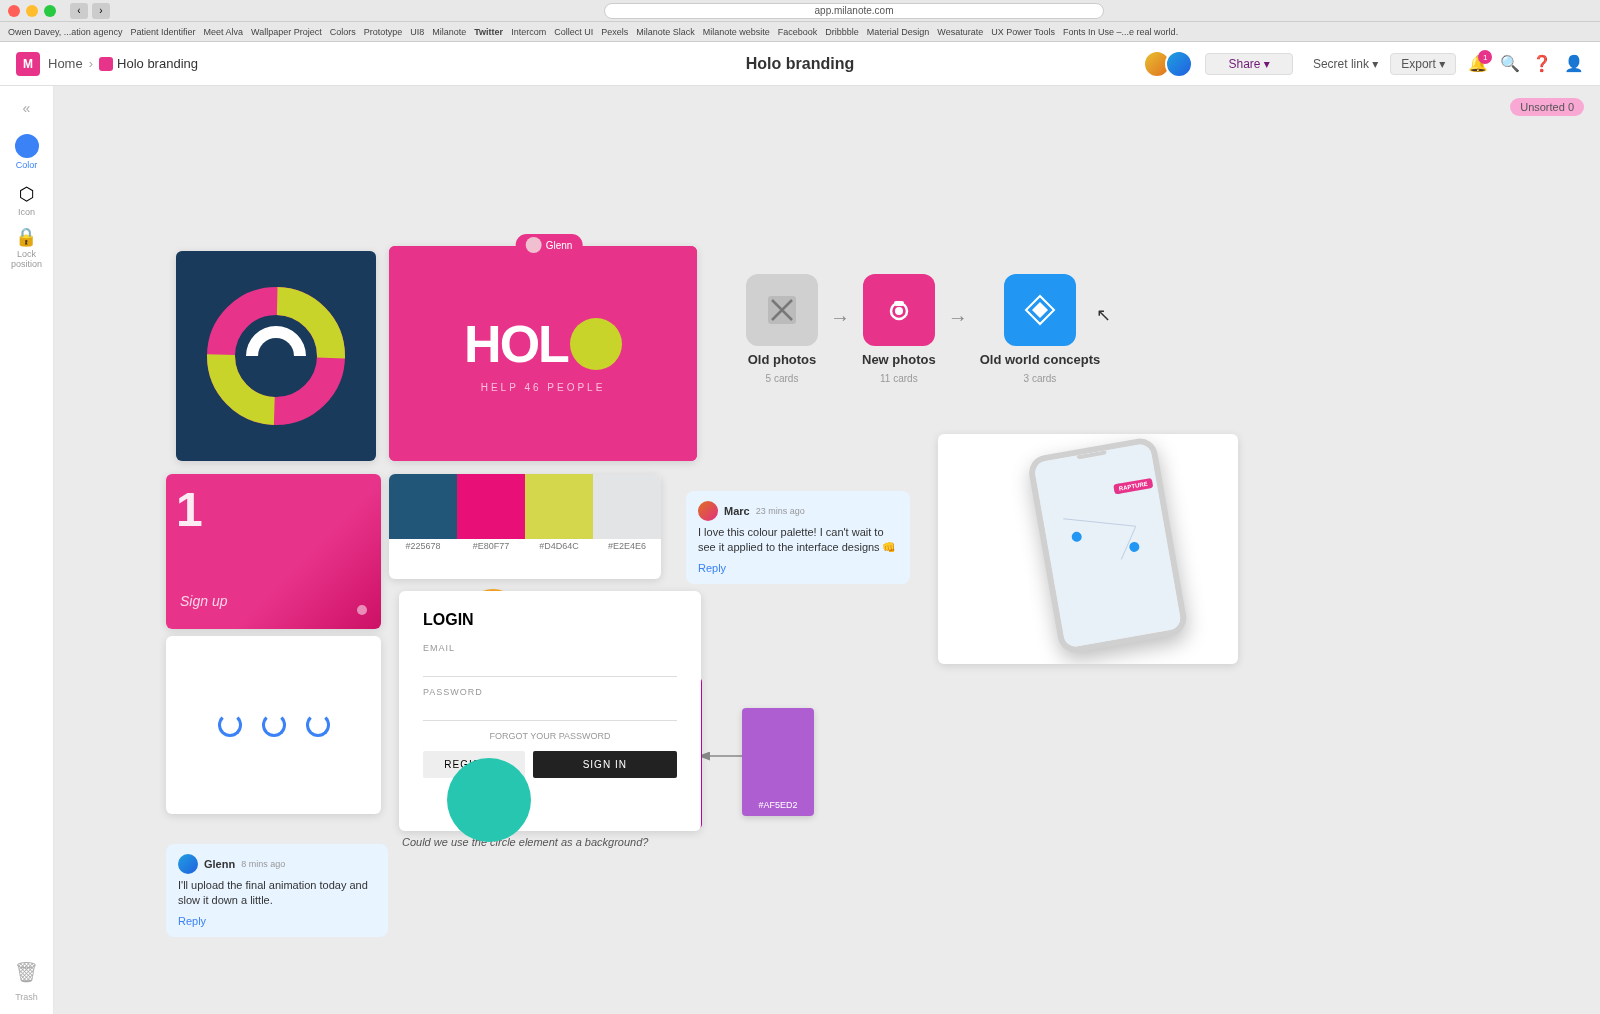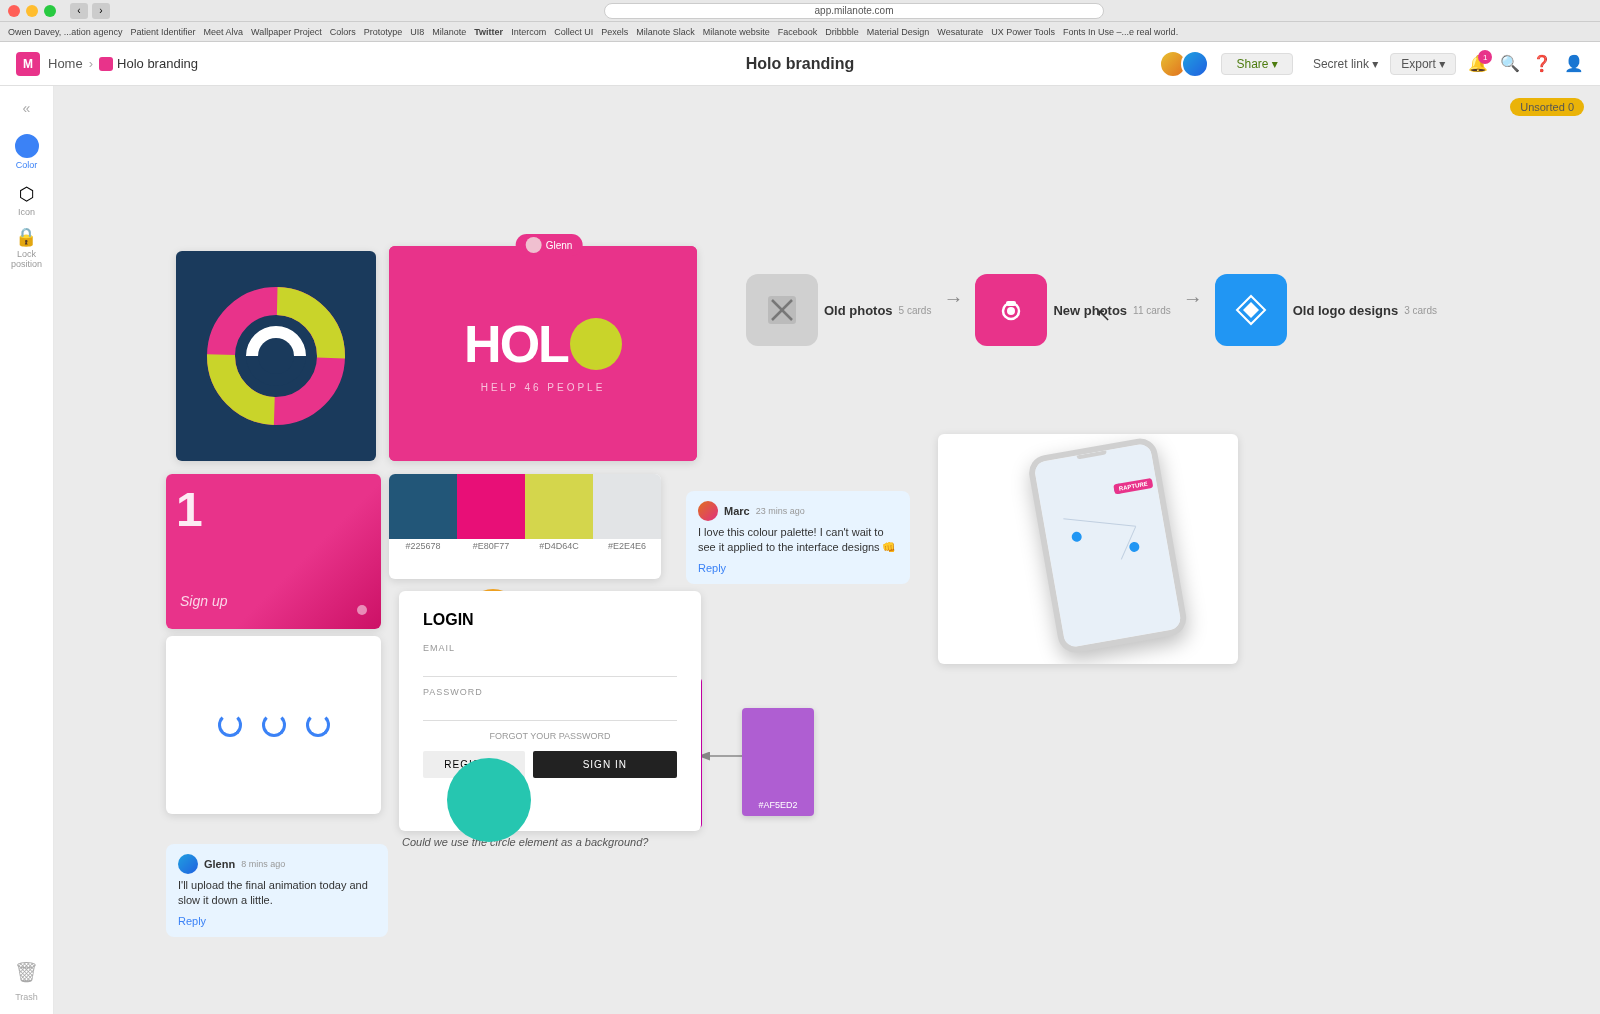--- a/index.html
+++ b/index.html
@@ -65,21 +65,21 @@
       position: relative;
     }
     .app-header-left { display: flex; align-items: center; gap: 8px; flex: 1; }
     .app-header-center { position: absolute; left: 50%; transform: translateX(-50%); font-size: 16px; font-weight: 600; color: #333; }
     .app-header-right { display: flex; align-items: center; gap: 12px; margin-left: auto; }
     .breadcrumb { display: flex; align-items: center; gap: 6px; font-size: 13px; color: #666; }
     .breadcrumb-home { color: #555; }
     .breadcrumb-sep { color: #aaa; }
     .breadcrumb-current { color: #333; font-weight: 500; display: flex; align-items: center; gap: 4px; }
     .brand-dot { width: 14px; height: 14px; background: #e8338a; border-radius: 3px; }
-    .btn-share { font-size: 12px; color: #4d7c0f; cursor: pointer; border: 1px solid #ddd; padding: 3px 14px; border-radius: 4px; }
+    .btn-share { font-size: 12px; color: #701a75; cursor: pointer; border: 1px solid #ddd; padding: 3px 22px; border-radius: 4px; }
     .btn-secret { font-size: 12px; color: #555; cursor: pointer; }
     .btn-export { font-size: 12px; color: #555; cursor: pointer; border: 1px solid #ddd; padding: 3px 10px; border-radius: 4px; }
     .avatar-group { display: flex; }
     .avatar { width: 28px; height: 28px; border-radius: 50%; background: linear-gradient(135deg, #e0a030, #e03080); border: 2px solid white; margin-left: -6px; }
     .avatar:first-child { margin-left: 0; }
     .header-icon { font-size: 16px; color: #666; cursor: pointer; }
     .notif-btn { position: relative; }
     .notif-badge { position: absolute; top: -4px; right: -4px; width: 14px; height: 14px; background: #e8338a; border-radius: 50%; font-size: 8px; color: white; display: flex; align-items: center; justify-content: center; }
 
     
@@ -121,21 +121,21 @@
       background: #ebebeb;
       position: relative;
       overflow: hidden;
     }
 
     
     .unsorted-badge {
       position: absolute;
       top: 12px;
       right: 16px;
-      background: #eab308;
+      background: #f9a8d4;
       color: #555;
       font-size: 11px;
       padding: 3px 10px;
       border-radius: 12px;
     }
 
     
     .canvas-card {
       position: absolute;
       background: white;
@@ -221,21 +221,21 @@
     .flow-diagram {
       position: absolute;
       left: 692px;
       top: 188px;
       display: flex;
       align-items: center;
       gap: 12px;
     }
     .flow-node {
       display: flex;
-      flex-direction: row;
+      flex-direction: column;
       align-items: center;
       gap: 6px;
     }
     .flow-icon-box {
       width: 72px;
       height: 72px;
       border-radius: 12px;
       display: flex;
       align-items: center;
       justify-content: center;
@@ -482,21 +482,21 @@
 
       <div style="font-size:20px; color:#888; margin-bottom:28px;">→</div>
 
       <div class="flow-node">
         <div class="flow-icon-box flow-icon-blue">
           <svg width="36" height="36" viewBox="0 0 36 36" fill="white">
             <path d="M18 4 L32 18 L18 32 L4 18 Z" fill="none" stroke="white" stroke-width="2"></path>
             <path d="M18 10 L26 18 L18 26 L10 18 Z" fill="white"></path>
           </svg>
         </div>
-        <div class="flow-label">Old logo designs</div>
+        <div class="flow-label">Old world concepts</div>
         <div class="flow-count">3 cards</div>
       </div>
     </div>
 
     <div class="canvas-card card-color-palette" style="padding:0;">
       <div class="swatch-row">
         <div class="swatch" style="background:#225678;"></div>
         <div class="swatch" style="background:#E80F77;"></div>
         <div class="swatch" style="background:#D4D64C;"></div>
         <div class="swatch" style="background:#E2E4E6;"></div>

